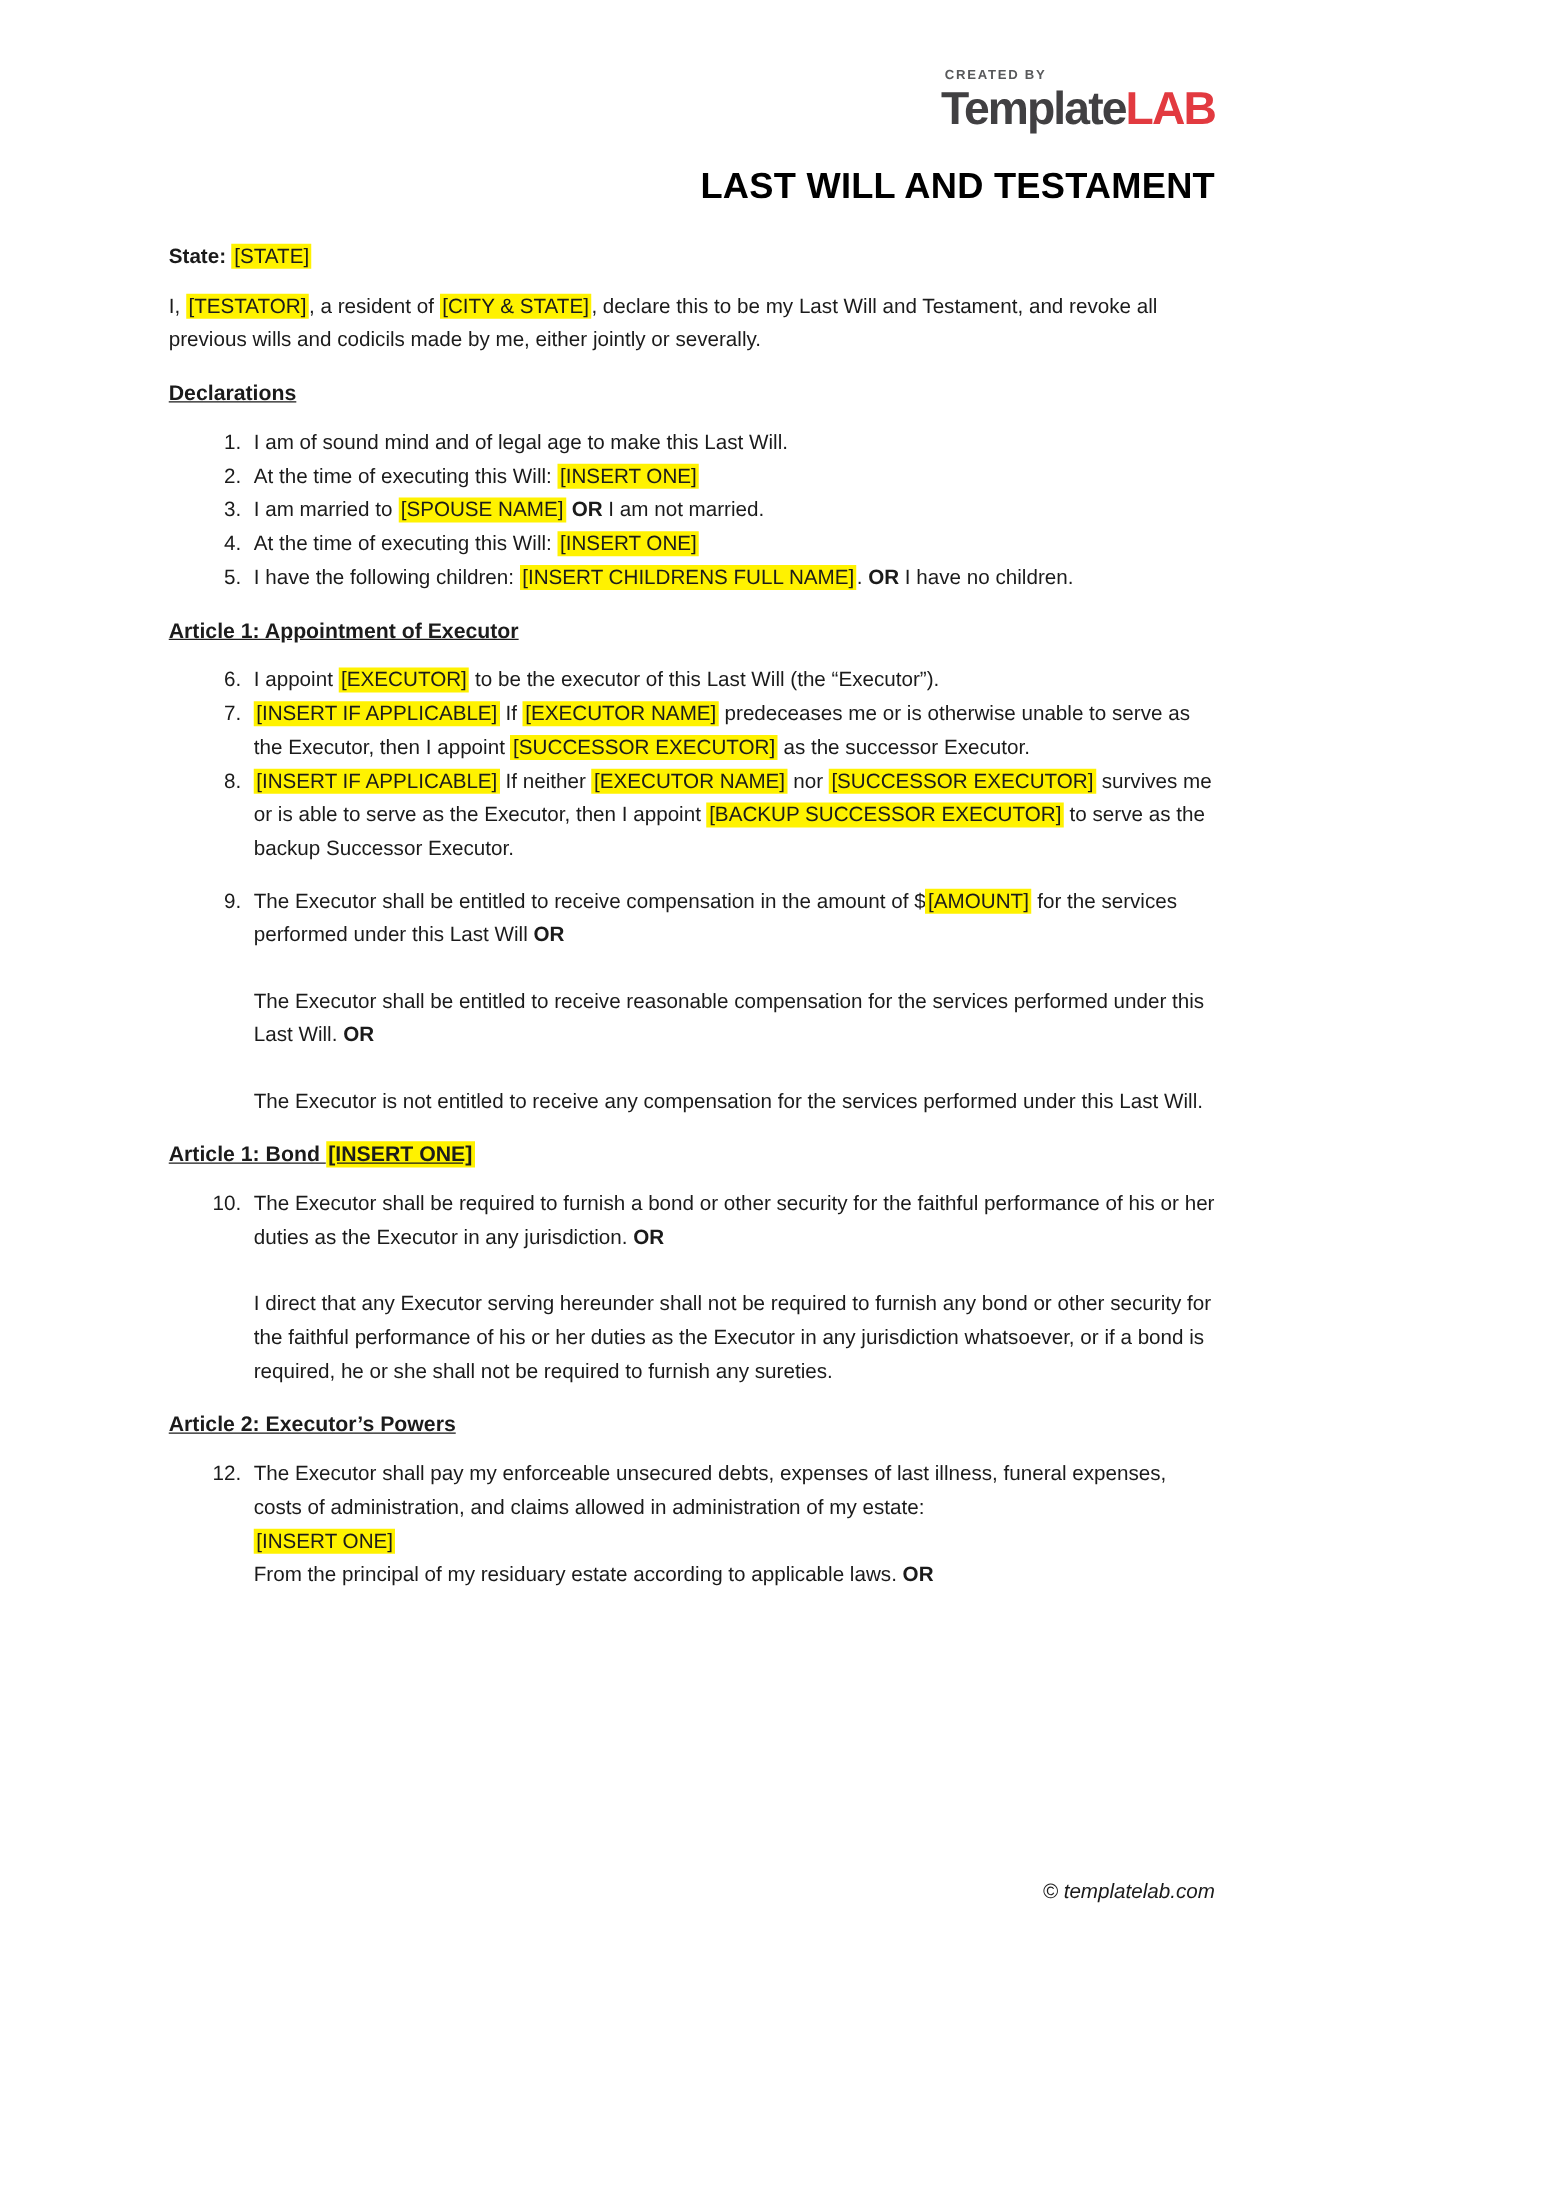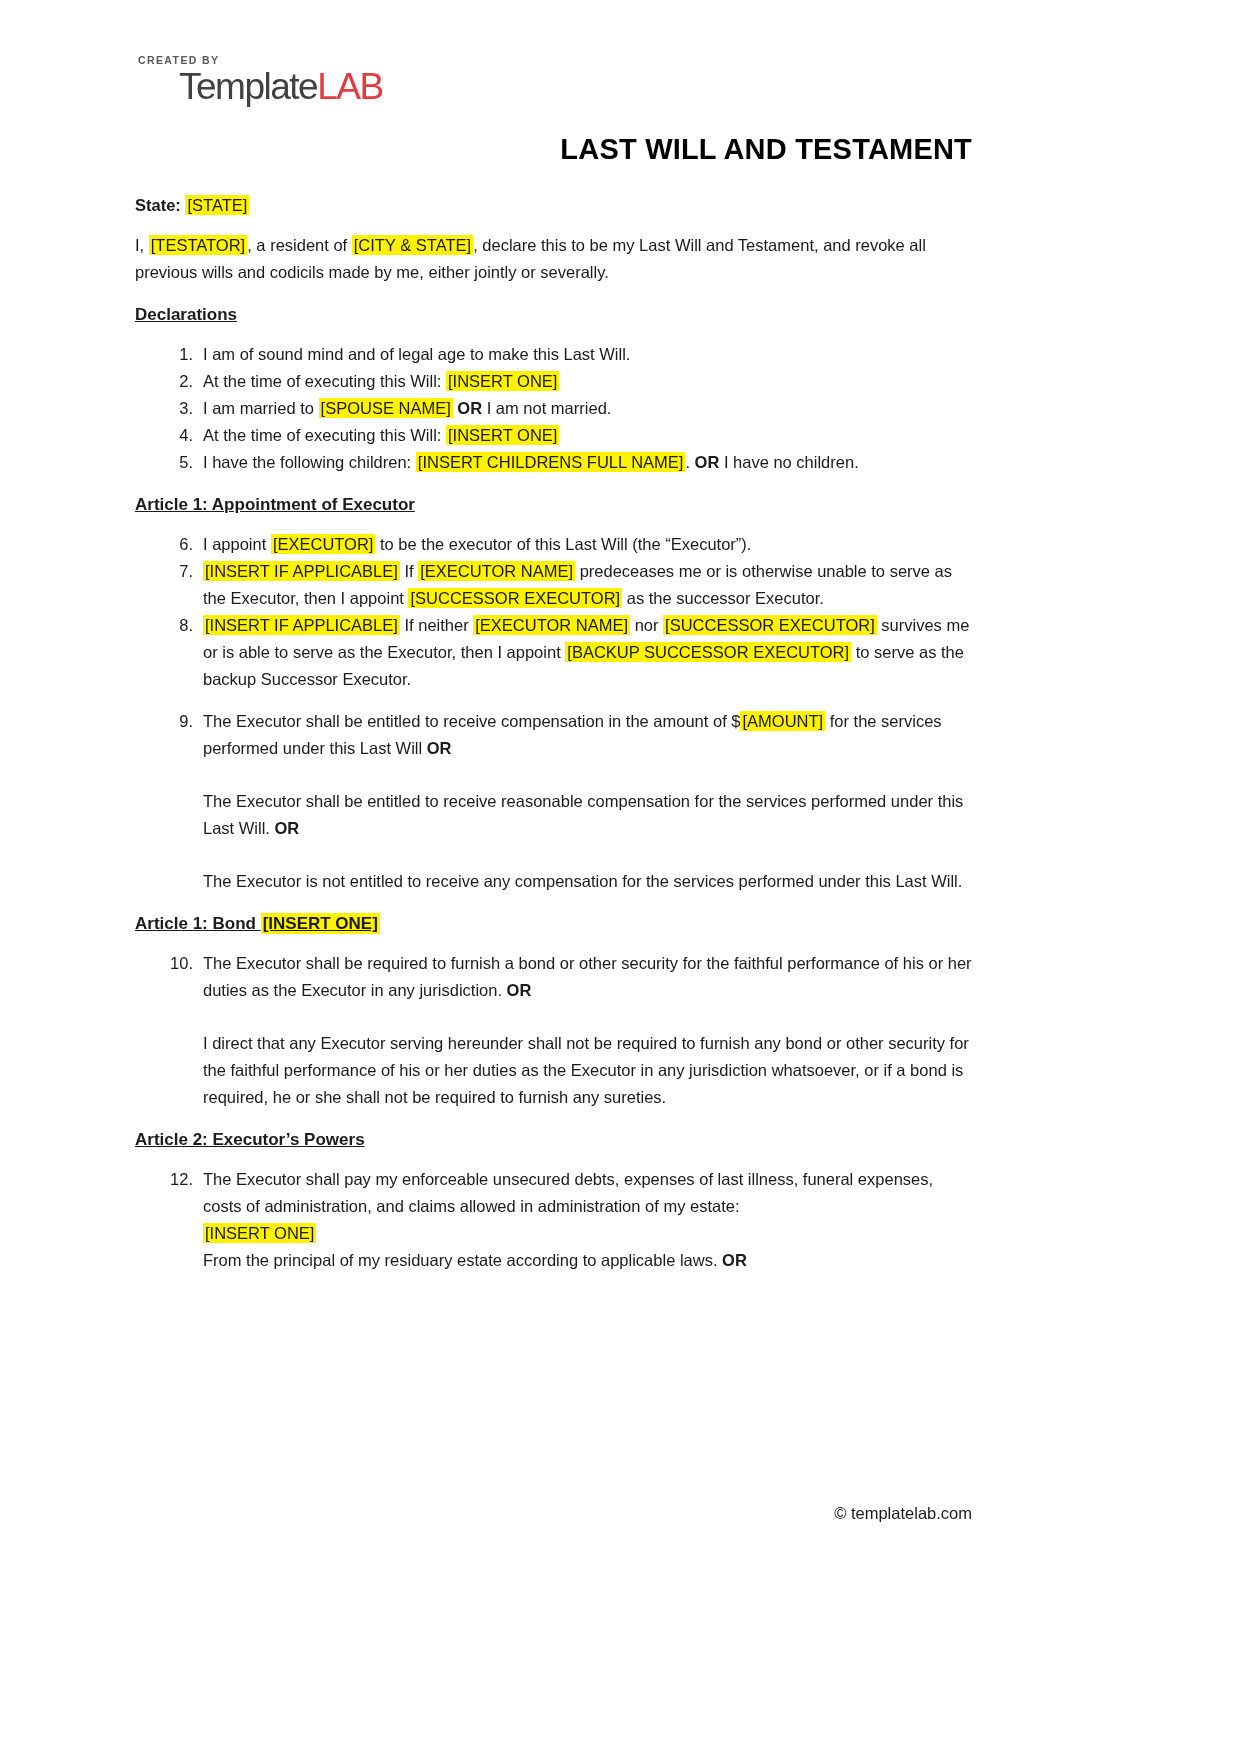--- a/index.html
+++ b/index.html
@@ -7,27 +7,27 @@
     width: 1240px;
     height: 1754px;
     background: #ffffff;
     font-family: "Liberation Sans", sans-serif;
     color: #1b1b1b;
     position: relative;
     overflow: hidden;
   }
   .page { padding: 54px 268px 0 135px; }
 
-  .logo-block { display: flex; flex-direction: column; }
+  .logo-block { display: flex; flex-direction: column; align-items: flex-end; }
   .logo-inner { text-align: left; }
   .created-by {
     font-size: 10.5px; font-weight: bold; letter-spacing: 1.4px;
     color: #58595b; margin: 0 0 2px 3px;
   }
-  .brand { font-size: 37px; font-weight: normal; letter-spacing: -1.5px; line-height: 1; margin-left: 44px; }
+  .brand { font-size: 37px; font-weight: bold; letter-spacing: -1.5px; line-height: 1; }
   .brand-primary { color: var(--brand-dark, #414042); }
   .brand-accent { color: var(--brand-red, #e23a40); }
 
   h1.doc-title {
     font-size: 29px; font-weight: bold; text-align: right;
     margin: 28px 0 26px; color: #000000; letter-spacing: 0.2px;
   }
 
   .doc-para { font-size: 16.5px; line-height: 27px; margin: 0 0 15px; }
   .state-line { margin-bottom: 13px; }
@@ -39,21 +39,21 @@
   .b { font-weight: bold; }
 
   .list-block { margin: 0 0 15px; }
   .list-item { display: flex; font-size: 16.5px; line-height: 27px; }
   .num { flex: 0 0 30px; text-align: right; margin-left: 28px; }
   .item-body { margin-left: 10px; flex: 1; }
   .item-para.spaced { margin-top: 26px; }
 
   .footer {
     position: absolute; top: 1504px; right: 268px;
-    font-size: 16.5px; color: #1b1b1b;
+    font-size: 16.5px; color: #1b1b1b; font-style: italic;
   }
 </style>
 </head>
 <body>
 
 <div class="page">
 
   <div class="logo-block">
     <div class="logo-inner">
       <div class="created-by">CREATED BY</div>

